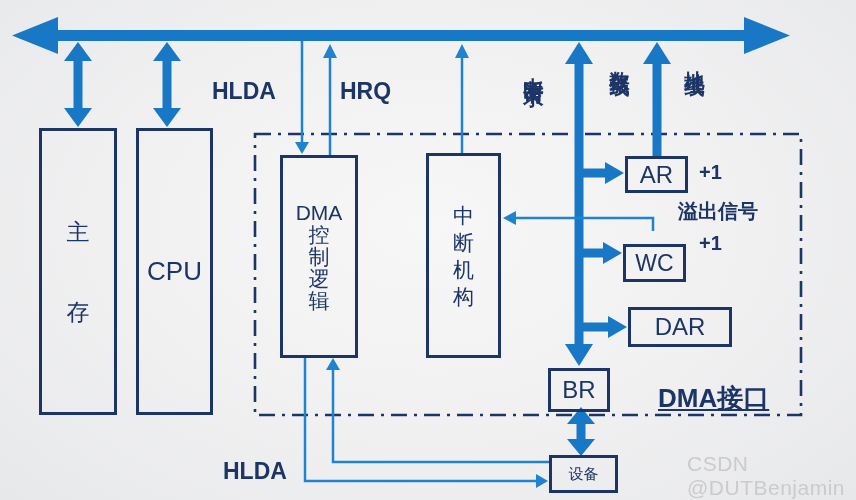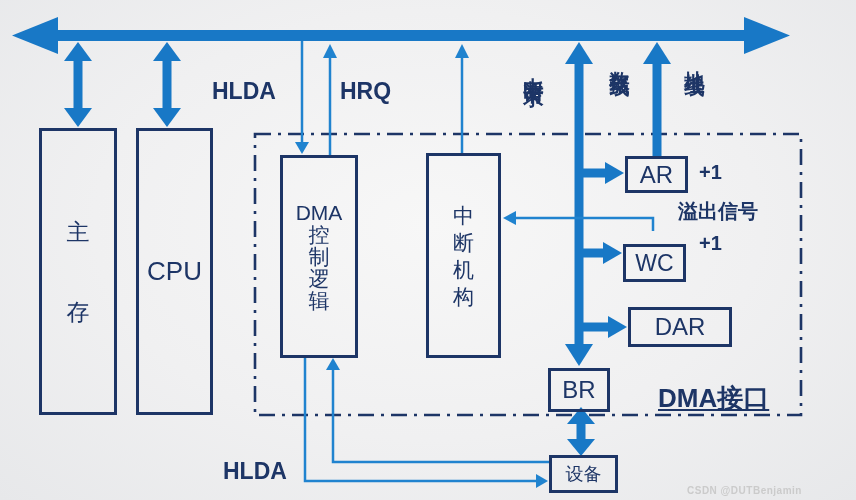--- a/index.html
+++ b/index.html
@@ -21,22 +21,22 @@
   .pre{white-space:pre-line;}
   .lab{
     position:absolute;color:#1d3566;font-weight:700;white-space:nowrap;
   }
   .vlab{
     position:absolute;color:#1d3566;font-weight:700;
     writing-mode:vertical-rl;text-orientation:upright;
     font-size:20px;letter-spacing:3px;line-height:24px;
   }
   #watermark{
-    position:absolute;left:687px;top:485px;
-    color:#cbcbcb;font-size:10px;font-weight:700;letter-spacing:0.5px;
+    position:absolute;left:687px;top:452px;
+    color:#cbcbcb;font-size:21px;font-weight:400;letter-spacing:0.5px;
   }
   .thick{fill:#1878c6;}
   .thin{stroke:#2083cf;stroke-width:2.5;fill:none;}
   .thinhead{fill:#2083cf;}
 </style>
 </head>
 <body>
 
 <div id="stage">
 
@@ -134,21 +134,21 @@
 构</div>
 
   <div class="box" style="left:625px;top:156px;width:63px;height:37px;font-size:24px;">AR</div>
 
   <div class="box" style="left:623px;top:244px;width:63px;height:38px;font-size:23px;">WC</div>
 
   <div class="box" style="left:628px;top:307px;width:104px;height:40px;font-size:24px;">DAR</div>
 
   <div class="box" style="left:548px;top:368px;width:62px;height:44px;font-size:24px;">BR</div>
 
-  <div class="box" style="left:549px;top:455px;width:69px;height:38px;font-size:18px;">设备</div>
+  <div class="box" style="left:549px;top:455px;width:69px;height:38px;font-size:15px;">设备</div>
 
   <div class="lab" style="left:212px;top:78px;font-size:23px;">HLDA</div>
 
   <div class="lab" style="left:340px;top:78px;font-size:23px;">HRQ</div>
 
   <div class="vlab" style="left:496px;top:62px;height:54px;width:50px;">中断请求</div>
 
   <div class="vlab" style="left:606px;top:55px;height:80px;width:26px;">数据线</div>
 
   <div class="vlab" style="left:681px;top:55px;height:80px;width:26px;">地址线</div>

